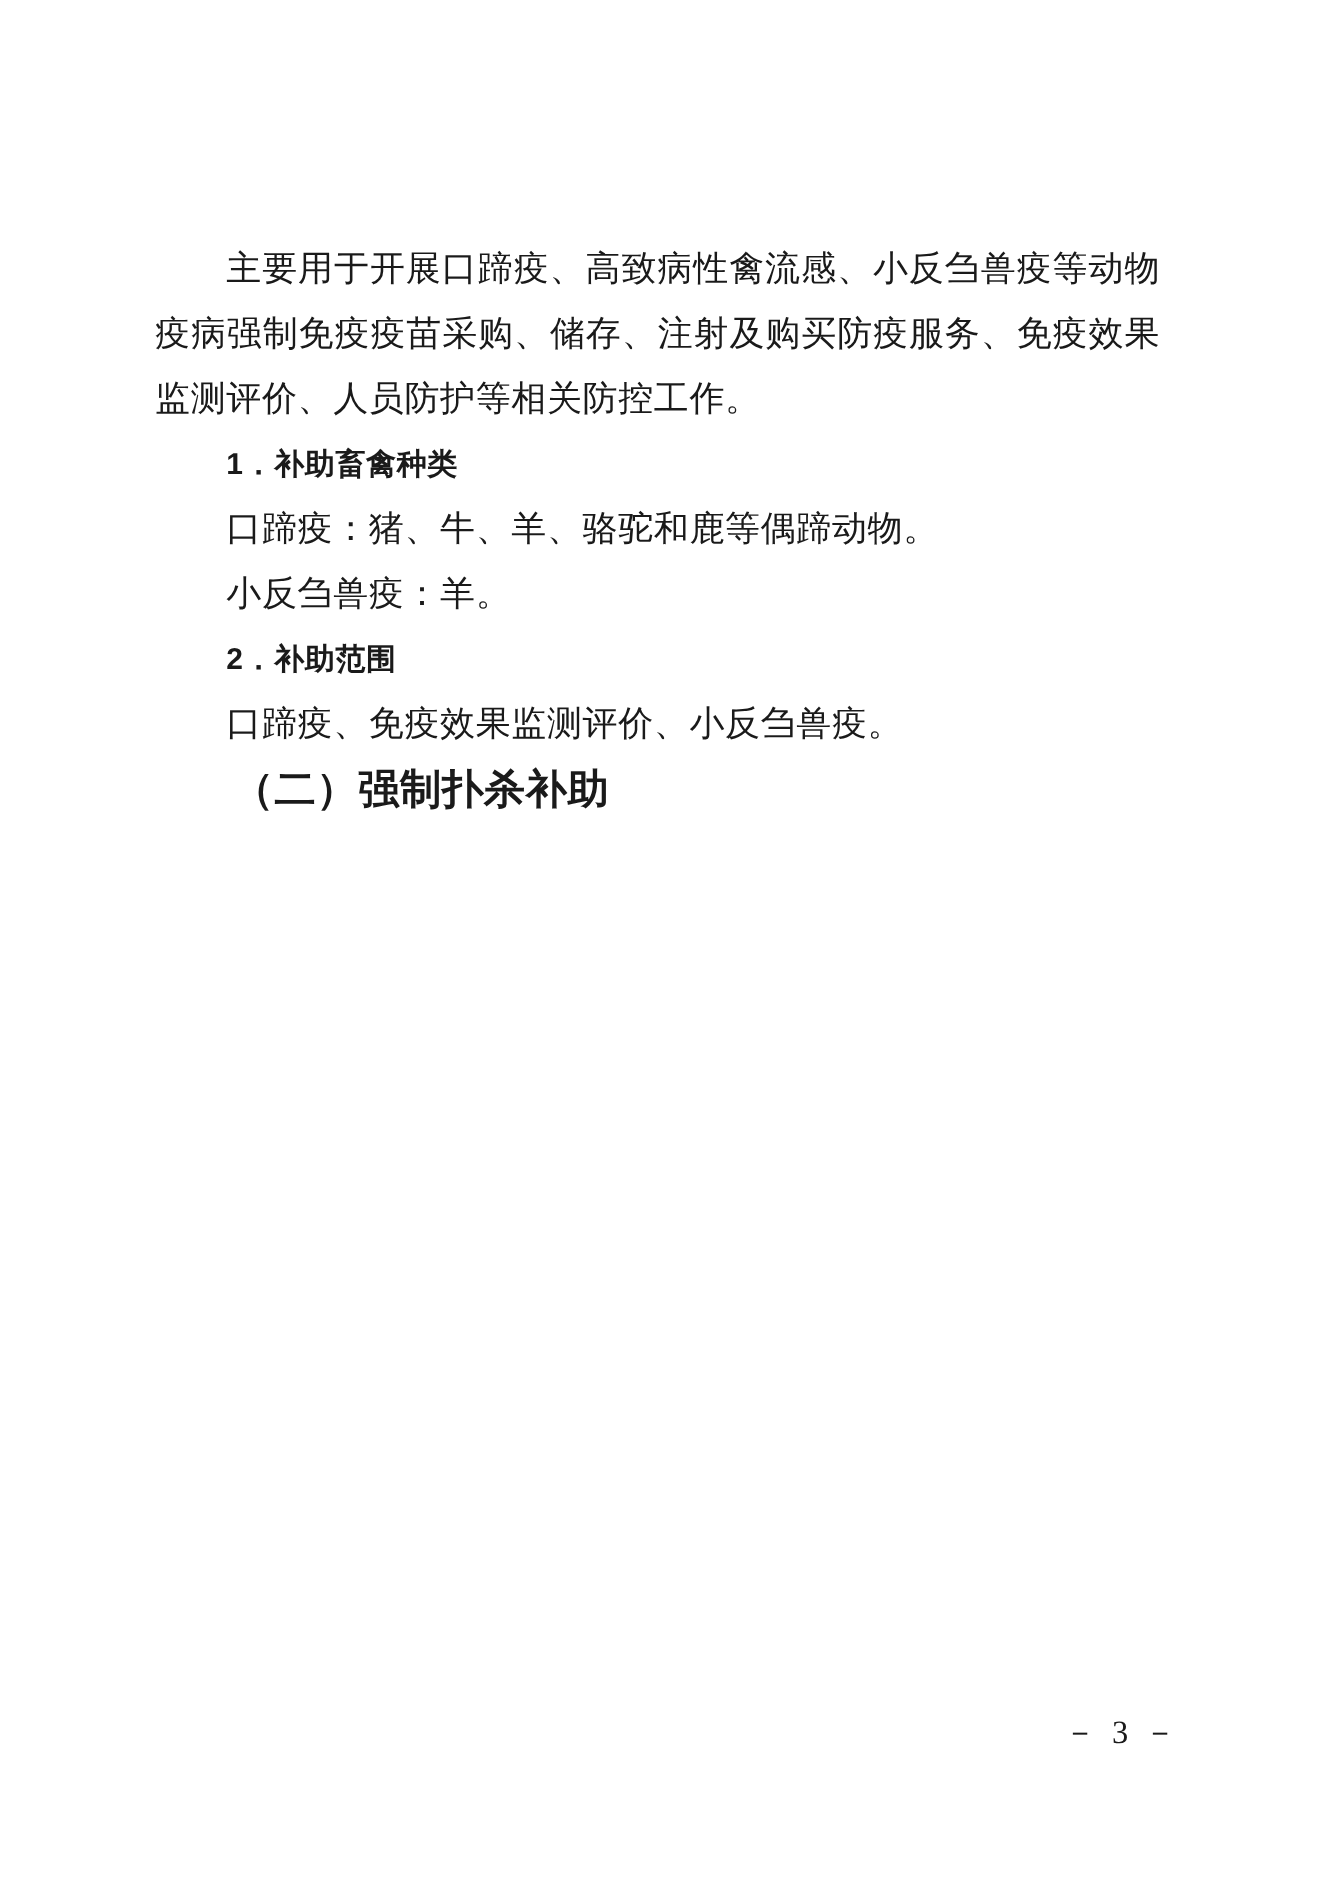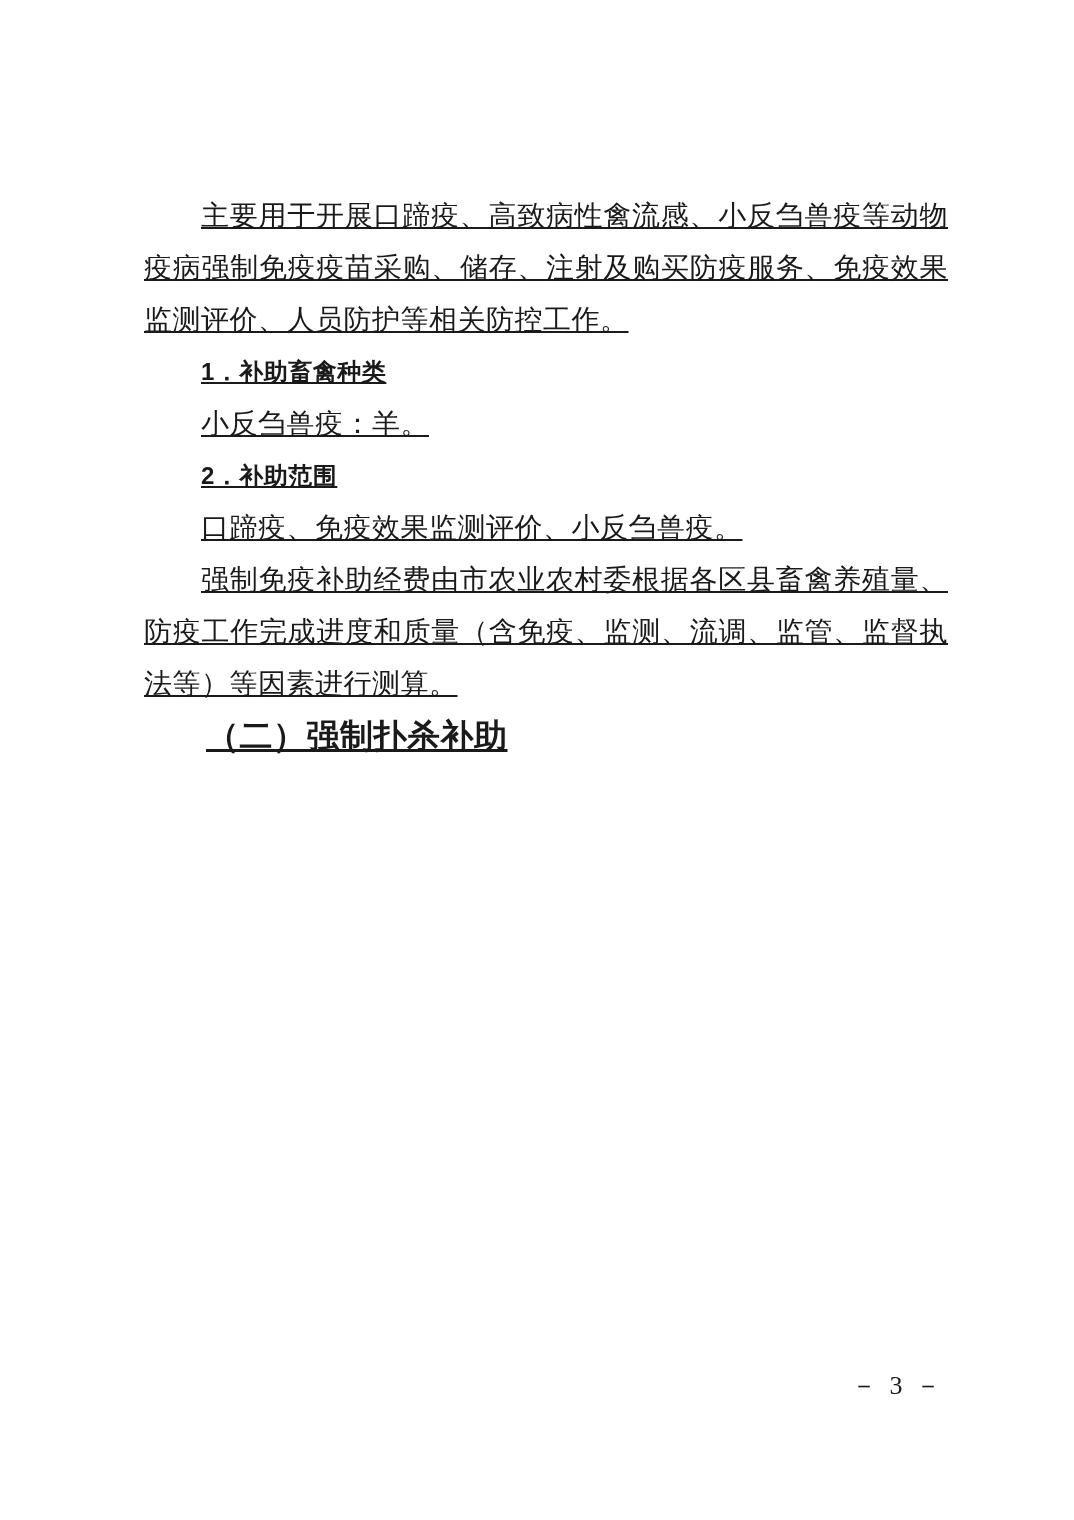--- a/index.html
+++ b/index.html
@@ -11,29 +11,28 @@
     position: relative;
     width: 1074px;
     height: 1520px;
     background: #ffffff;
     color: #1a1a1a;
     font-family: "Liberation Serif", "DejaVu Serif", serif;
     overflow: hidden;
   }
   .content {
     position: absolute;
-    left: 144px;
+    left: 124px;
     top: 190px;
     width: 804px;
     font-size: 28px;
     line-height: 52px;
     text-align: justify;
     text-justify: inter-character;
     letter-spacing: 0.5px;
-    text-decoration: underline;
   }
   .para {
     margin: 0;
     text-indent: 57px; 
   }
   .h-num {
     margin: 0;
     text-indent: 57px;
     font-family: "Liberation Sans", "DejaVu Sans", sans-serif;
     font-weight: 700;
@@ -56,22 +55,22 @@
   }
 </style>
 </head>
 <body>
 
 <div class="page">
 
   <div class="content">
     <p class="para">主要用于开展口蹄疫、高致病性禽流感、小反刍兽疫等动物疫病强制免疫疫苗采购、储存、注射及购买防疫服务、免疫效果监测评价、人员防护等相关防控工作。</p>
     <p class="h-num">1．补助畜禽种类</p>
+    <p class="para">口蹄疫：猪、牛、羊、骆驼和鹿等偶蹄动物。</p>
     <p class="para">小反刍兽疫：羊。</p>
     <p class="h-num">2．补助范围</p>
     <p class="para">口蹄疫、免疫效果监测评价、小反刍兽疫。</p>
-    <p class="para">强制免疫补助经费由市农业农村委根据各区县畜禽养殖量、防疫工作完成进度和质量（含免疫、监测、流调、监管、监督执法等）等因素进行测算。</p>
     <p class="h-sub">（二）强制扑杀补助</p>
   </div>
 
   <div class="page-num">－ 3 －</div>
 
 </div>
 
 </body></html>

